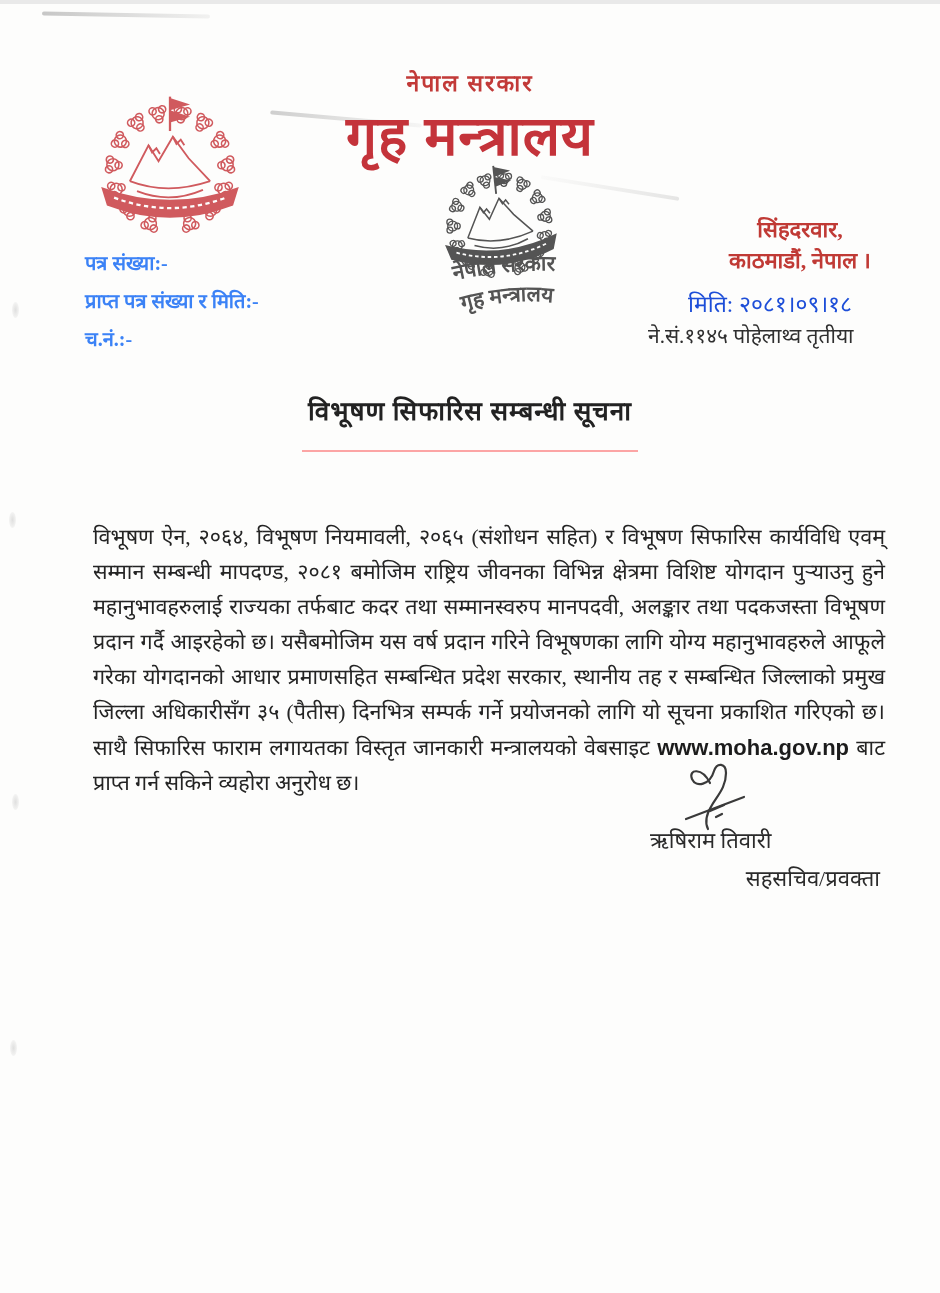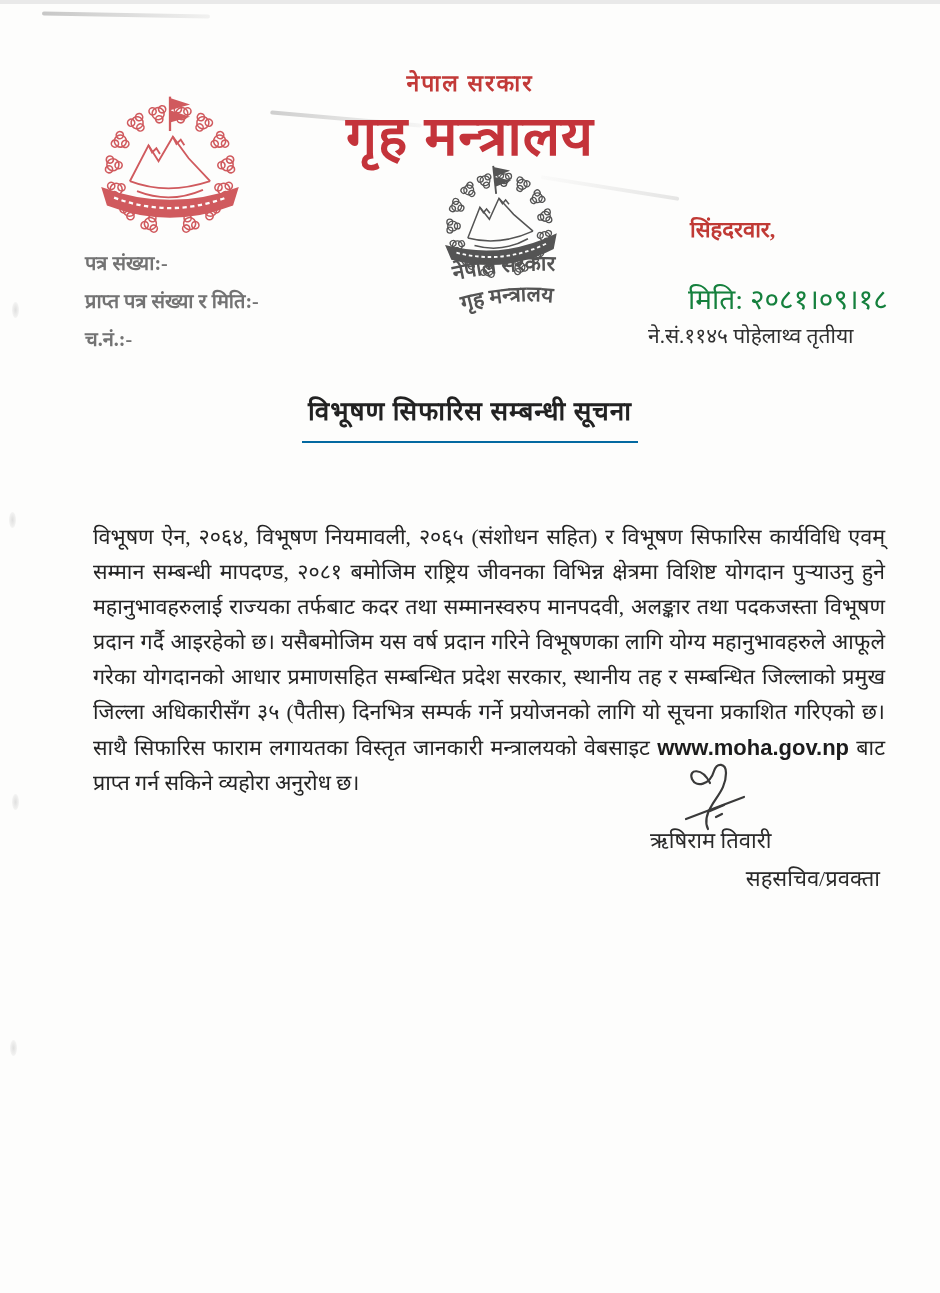--- a/index.html
+++ b/index.html
@@ -42,34 +42,34 @@
   }
   .emblem-red{position:absolute;left:84px;top:86px;width:172px;height:148px;color:#d05a5e;}
   
   .stamp{
     position:absolute;left:396px;top:158px;width:210px;height:160px;
     transform:rotate(-6deg);color:#464646;opacity:.92;
   }
   
   .ref-block{
     position:absolute;left:85px;top:240px;
-    color:#737373;font-size:20px;font-weight:600;line-height:38px;
+    color:#3b82f6;font-size:20px;font-weight:600;line-height:38px;
   }
   
   .addr-block{
     position:absolute;left:690px;top:210px;width:220px;
-    color:#c03a35;font-size:22px;font-weight:600;line-height:31px;
+    text-align:center;color:#c03a35;font-size:22px;font-weight:600;line-height:31px;
   }
-  .date-line{position:absolute;left:688px;top:275px;font-size:28px;color:#15803d;}
+  .date-line{position:absolute;left:688px;top:283px;font-size:23px;color:#1d4ed8;}
   .nsambat-line{position:absolute;left:648px;top:317px;font-size:21px;color:#2f2f2f;}
   
   .notice-title-wrap{position:absolute;left:0;top:388px;width:100%;text-align:center;}
   .notice-title{
     display:inline-block;font-size:26px;font-weight:600;color:#222;
-    border-bottom:2px solid #0369a1;padding:0 6px 13px 6px;letter-spacing:1px;
+    border-bottom:2px solid #fca5a5;padding:0 6px 22px 6px;letter-spacing:1px;
   }
   .notice-body{
     position:absolute;left:93px;top:494px;width:792px;
     font-size:21.5px;line-height:35px;text-align:justify;color:#242424;
   }
   .url{
     font-family:"Liberation Sans","DejaVu Sans",sans-serif;
     font-weight:bold;font-size:22px;color:#1c1c1c;
   }
   
@@ -154,20 +154,21 @@
   </svg>
 
   <div class="ref-block">
     <div>पत्र संख्या:-</div>
     <div>प्राप्त पत्र संख्या र मिति:-</div>
     <div>च.नं.:-</div>
   </div>
 
   <div class="addr-block">
     <div>सिंहदरवार,</div>
+    <div>काठमाडौं, नेपाल ।</div>
   </div>
   <div class="date-line">मिति: २०८१।०९।१८</div>
   <div class="nsambat-line">ने.सं.११४५ पोहेलाथ्व तृतीया</div>
 
   <div class="notice-title-wrap">
     <span class="notice-title">विभूषण सिफारिस सम्बन्धी सूचना</span>
   </div>
 
   <p class="notice-body"><span>विभूषण ऐन, २०६४, विभूषण नियमावली, २०६५ (संशोधन सहित) र विभूषण सिफारिस कार्यविधि एवम् सम्मान सम्बन्धी मापदण्ड, २०८१ बमोजिम राष्ट्रिय जीवनका विभिन्न क्षेत्रमा विशिष्ट योगदान पुऱ्याउनु हुने महानुभावहरुलाई राज्यका तर्फबाट कदर तथा सम्मानस्वरुप मानपदवी, अलङ्कार तथा पदकजस्ता विभूषण प्रदान गर्दै आइरहेको छ। यसैबमोजिम यस वर्ष प्रदान गरिने विभूषणका लागि योग्य महानुभावहरुले आफूले गरेका योगदानको आधार प्रमाणसहित सम्बन्धित प्रदेश सरकार, स्थानीय तह र सम्बन्धित जिल्लाको प्रमुख जिल्ला अधिकारीसँग ३५ (पैतीस) दिनभित्र सम्पर्क गर्ने प्रयोजनको लागि यो सूचना प्रकाशित गरिएको छ। साथै सिफारिस फाराम लगायतका विस्तृत जानकारी मन्त्रालयको वेबसाइट </span><span class="url">www.moha.gov.np</span><span> बाट प्राप्त गर्न सकिने व्यहोरा अनुरोध छ।</span></p>
 

